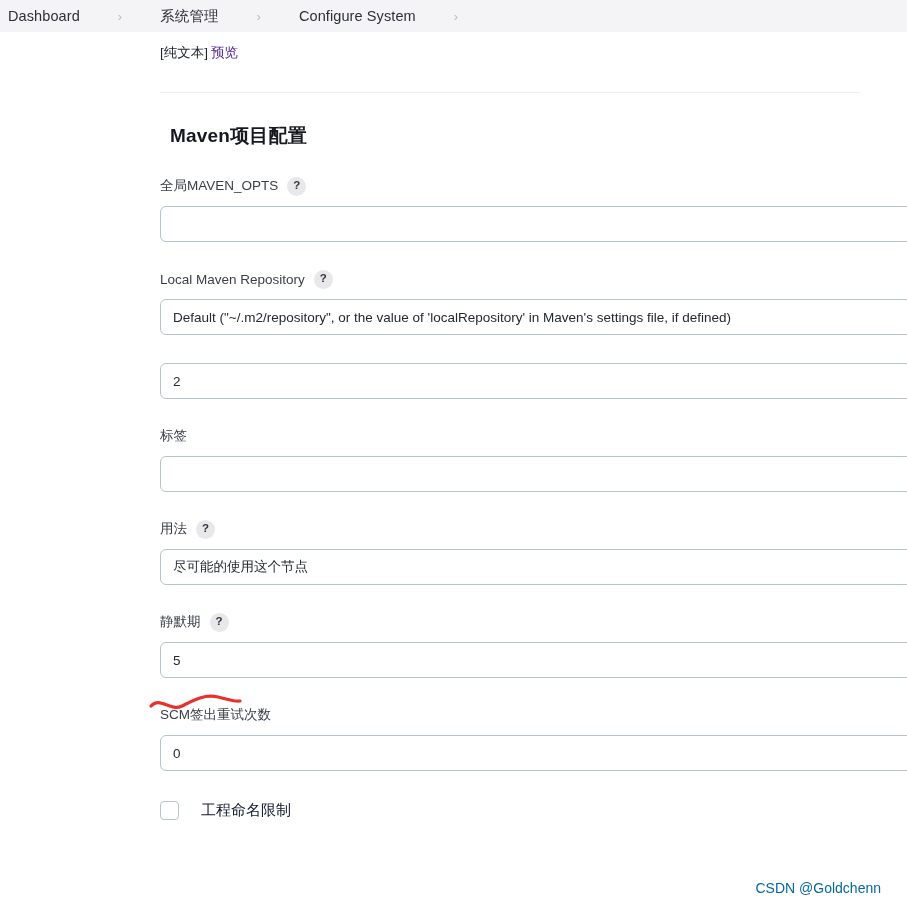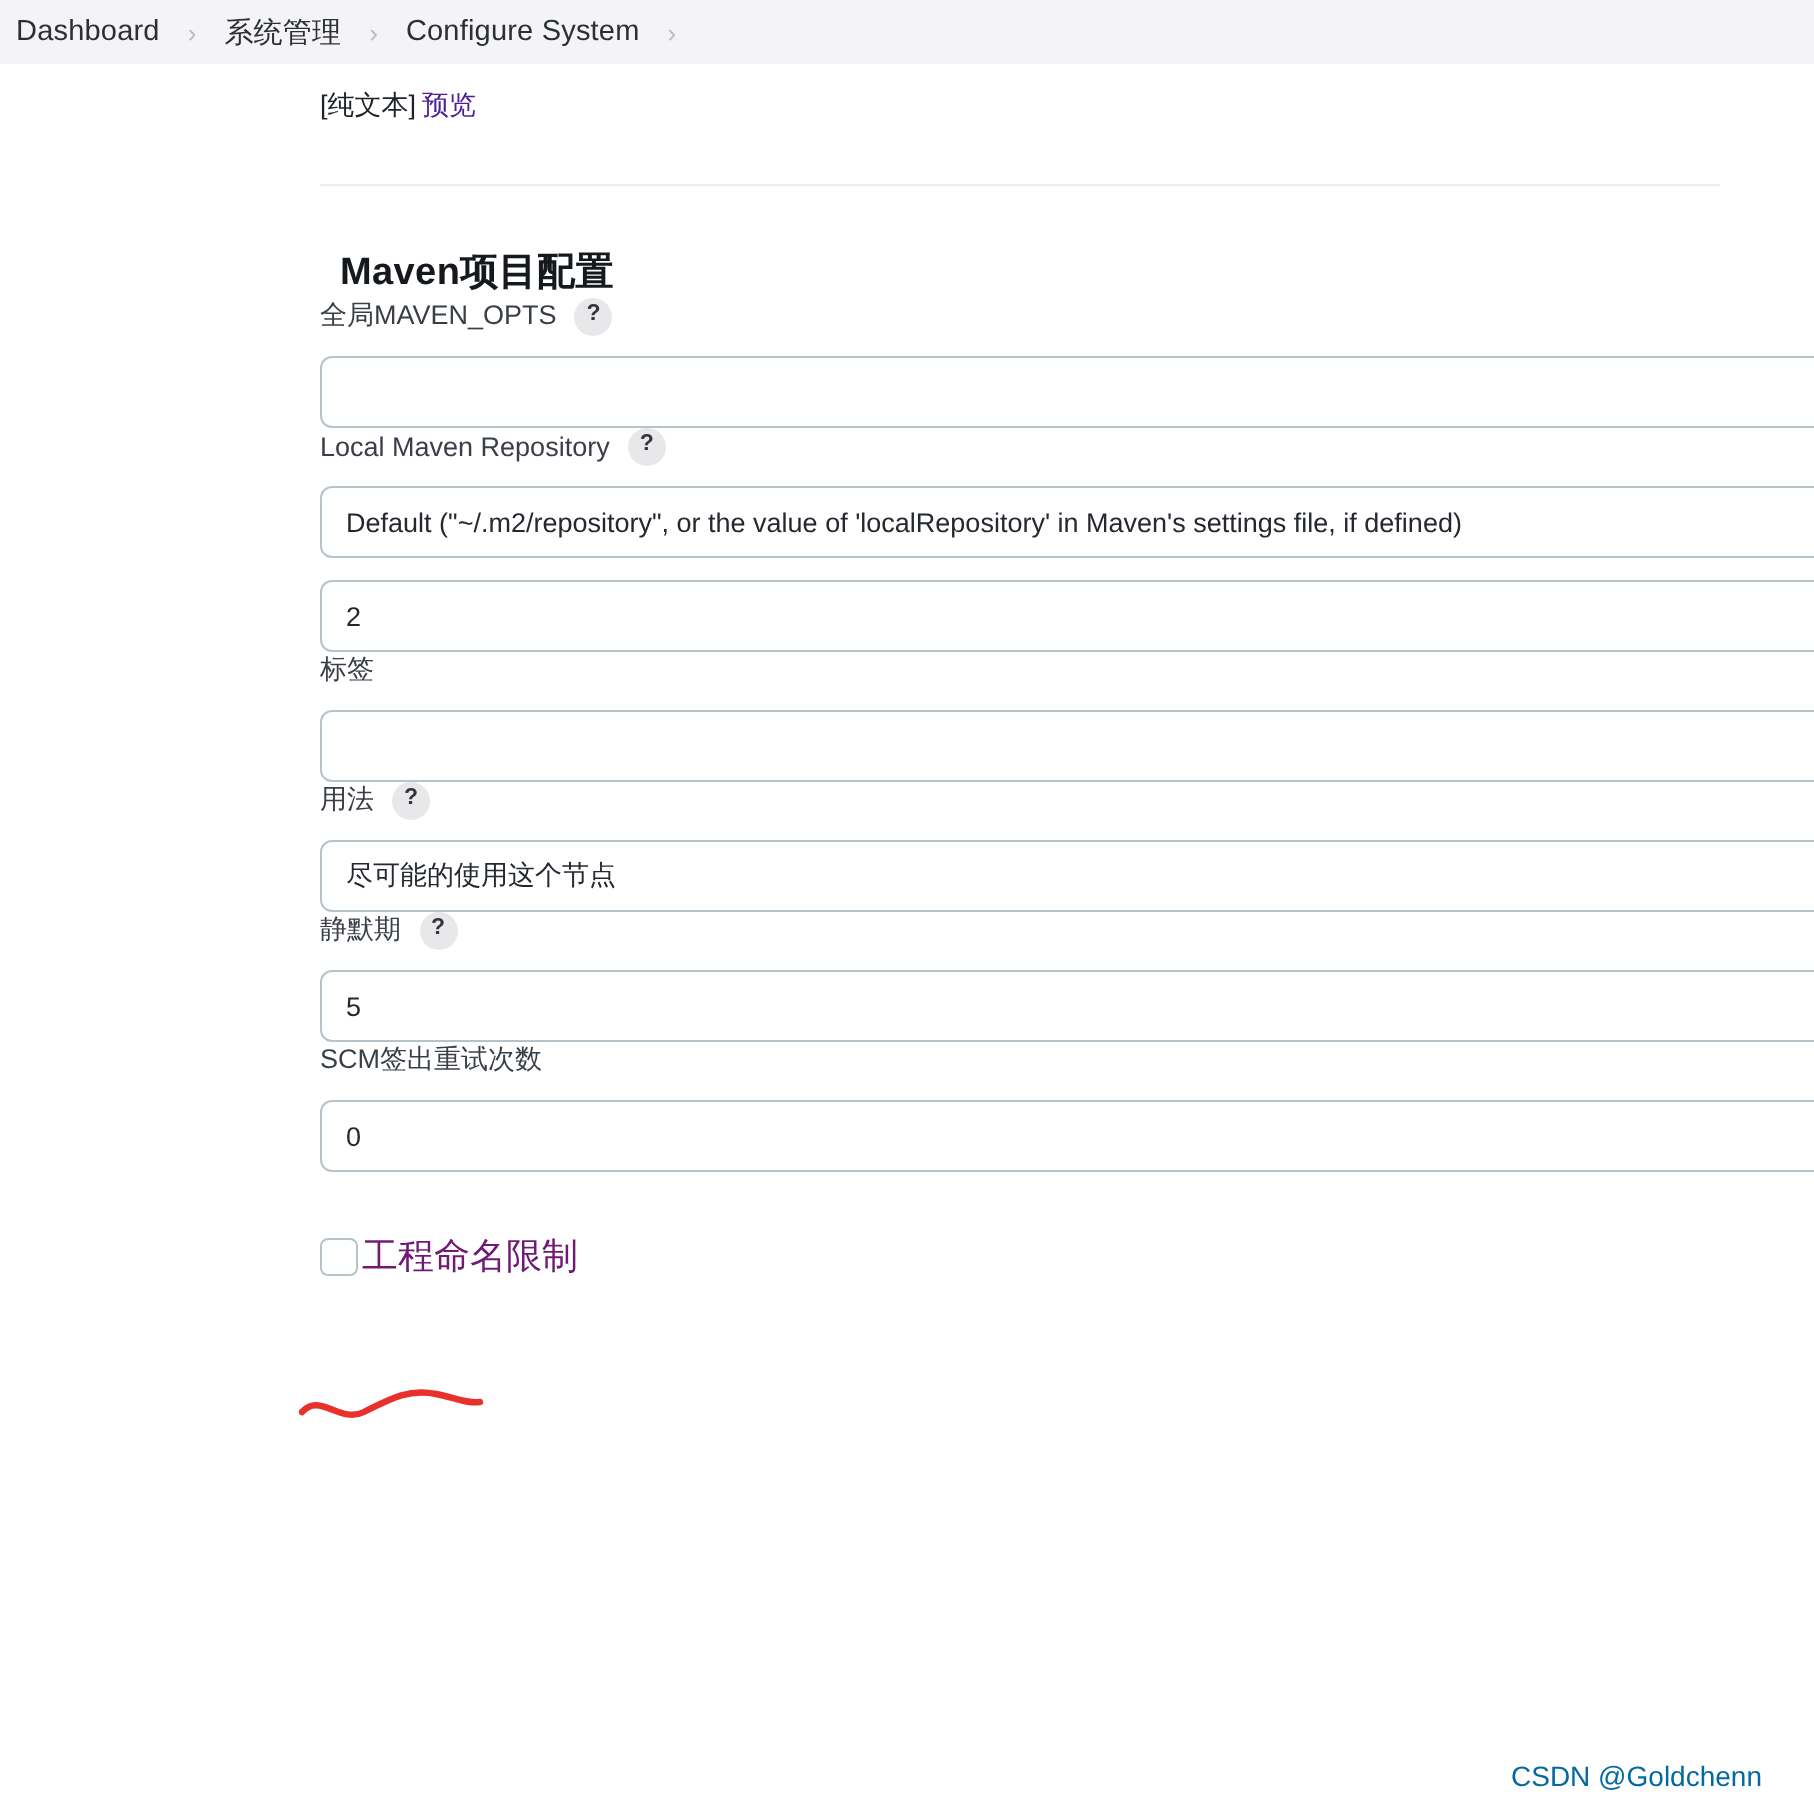--- a/index.html
+++ b/index.html
@@ -17,20 +17,21 @@
   }
 
   
   .breadcrumb-bar {
     height: 32px;
     background: #f4f4f6;
     display: flex;
     align-items: center;
     padding-left: 8px;
     box-sizing: border-box;
+    gap: 24px;
   }
   .crumb {
     font-size: 14.5px;
     color: #2b2f36;
     letter-spacing: 0.1px;
     white-space: nowrap;
   }
   .crumb-sep {
     color: #b9bcc6;
     font-size: 13px;
@@ -73,20 +74,21 @@
     color: #15191e;
     letter-spacing: 0.2px;
     margin-top: 30px;
     margin-bottom: 0;
     padding-left: 10px;
   }
 
   
   .field {
     position: relative;
+    margin-top: 28px;
   }
   .field-label {
     font-size: 13.5px;
     color: #3a3f47;
     display: flex;
     align-items: center;
     height: 18px;
     white-space: nowrap;
   }
   .help-badge {
@@ -136,23 +138,23 @@
     width: 19px;
     height: 19px;
     border: 1.5px solid #b7c3ca;
     border-radius: 4px;
     background: #fff;
     box-sizing: border-box;
     cursor: pointer;
     flex: none;
   }
   .checkbox-label {
-    font-size: 18px;
-    color: #701a75;
-    margin-left: 2px;
+    font-size: 15px;
+    color: #0f172a;
+    margin-left: 22px;
     white-space: nowrap;
   }
 
   
   .annotation {
     position: absolute;
     left: 148px;
     top: 690px;
     pointer-events: none;
   }

